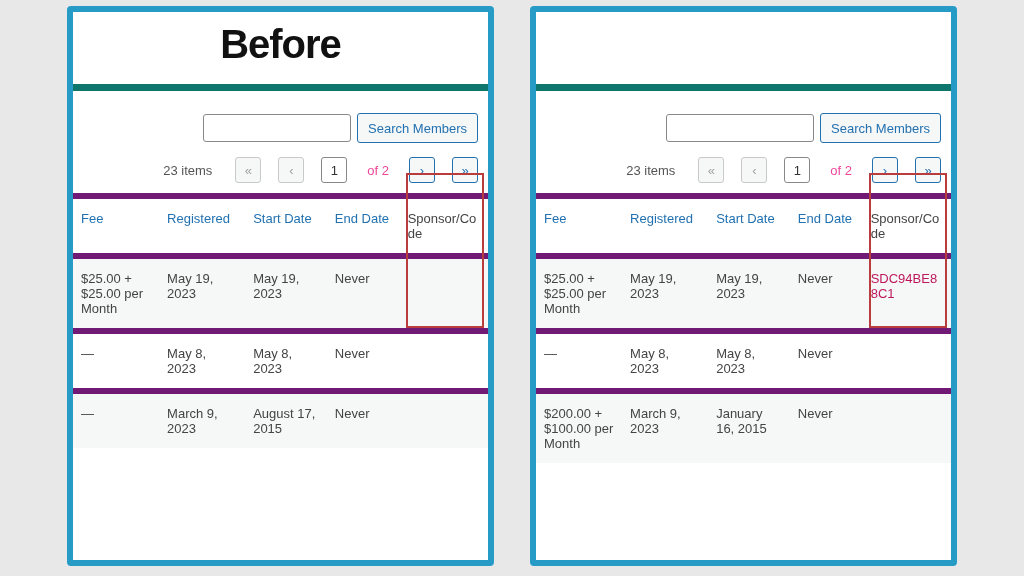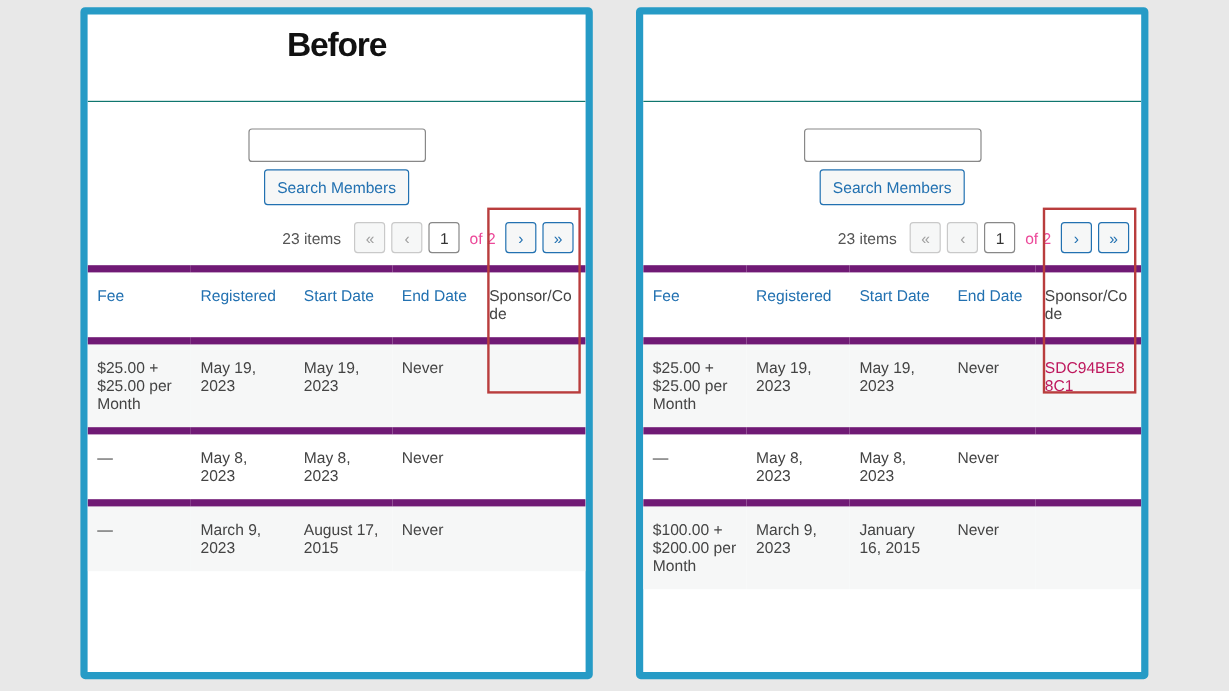--- a/index.html
+++ b/index.html
@@ -29,39 +29,38 @@
     border-radius: 4px;
     overflow: hidden;
     position: relative;
   }
   .panel-title {
     position: absolute;
     top: 10px;
     left: 0;
     right: 0;
     text-align: center;
-    font-size: 28px;
+    font-size: 40px;
     font-weight: 900;
     letter-spacing: -1px;
     color: #111;
     pointer-events: none;
   }
   .panel-inner {
     padding-top: 72px;
     height: 100%;
     overflow: hidden;
   }
   .search-row {
-    border-top: 1px solid #0f766e;
+    border-top: 7px solid #0f766e;
     padding: 22px 10px 8px 10px;
     display: flex;
     justify-content: flex-end;
     align-items: center;
     gap: 6px;
-    flex-direction: column;
   }
   .search-input {
     width: 148px;
     height: 28px;
     border: 1px solid #888;
     border-radius: 3px;
     padding: 0 6px;
     font-size: 13px;
   }
   .search-btn {
@@ -71,21 +70,21 @@
     background: #f6f7f7;
     color: #2271b1;
     border-radius: 3px;
     font-size: 13px;
     cursor: pointer;
   }
   .pager-row {
     display: flex;
     justify-content: flex-end;
     align-items: center;
-    gap: 5px;
+    gap: 17px;
     padding: 6px 10px 10px 10px;
     color: #555;
   }
   .pager-count { margin-right: 6px; color: #555; }
   .pager-btn, .pager-cur, .pager-total {
     min-width: 26px;
     height: 26px;
     display: inline-flex;
     align-items: center;
     justify-content: center;
@@ -253,21 +252,21 @@
             <td class="sponsor-val">SDC94BE88C1</td>
           </tr>
           <tr>
             <td>—</td>
             <td>May 8, 2023</td>
             <td>May 8, 2023</td>
             <td>Never</td>
             <td class="sponsor-val"></td>
           </tr>
           <tr>
-            <td>$100.00 + $200.00 per Month</td>
+            <td>$200.00 + $100.00 per Month</td>
             <td>March 9, 2023</td>
             <td>January 16, 2015</td>
             <td>Never</td>
             <td class="sponsor-val"></td>
           </tr>
         </tbody>
       </table>
     </div>
     <div class="highlight-box" id="after-hl" style="top: 161px; left: 333px; width: 78px; height: 155px;"></div>
   </div>

